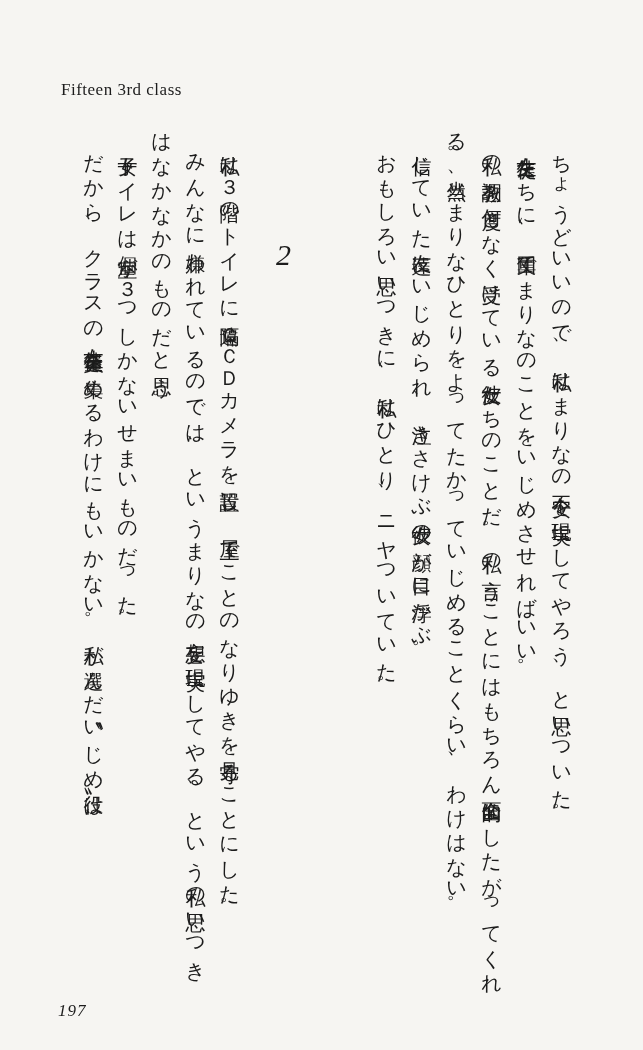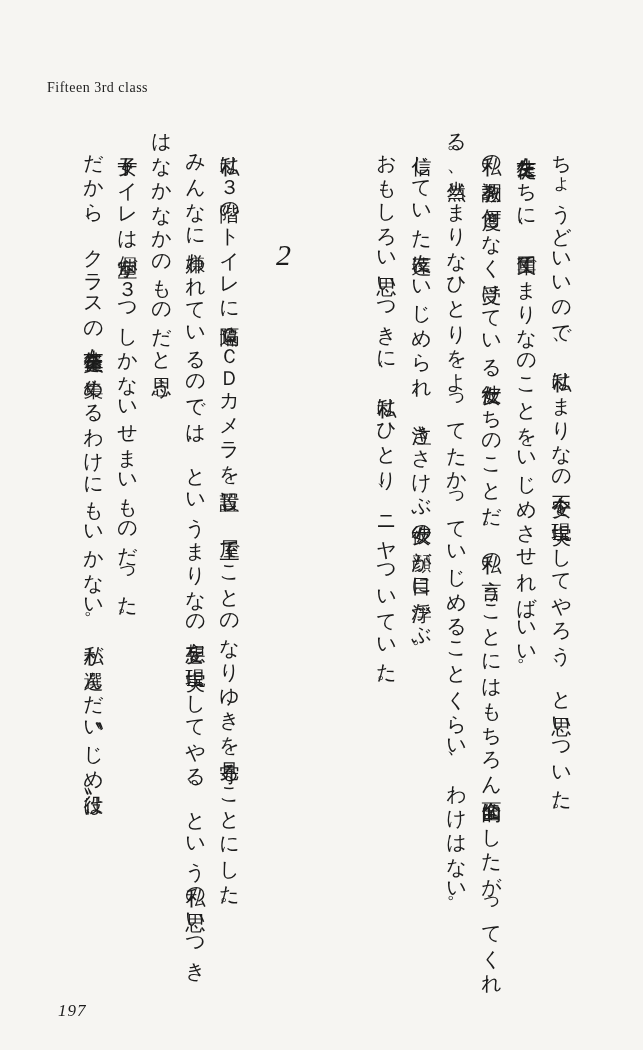--- a/index.html
+++ b/index.html
@@ -14,23 +14,23 @@
     position: relative;
     width: 643px;
     height: 1050px;
     background: var(--bg);
     overflow: hidden;
     font-family: "Liberation Serif", "DejaVu Serif", serif;
     color: var(--ink);
   }
   .running-header {
     position: absolute;
-    left: 47px;
+    left: 61px;
     top: 80px;
-    font-size: 14px;
+    font-size: 17px;
     letter-spacing: 0.5px;
     color: var(--ink);
   }
   .vblock {
     position: absolute;
     top: 119px;
     height: 866px;
     writing-mode: vertical-rl;
     text-orientation: mixed;
     font-size: 20px;

